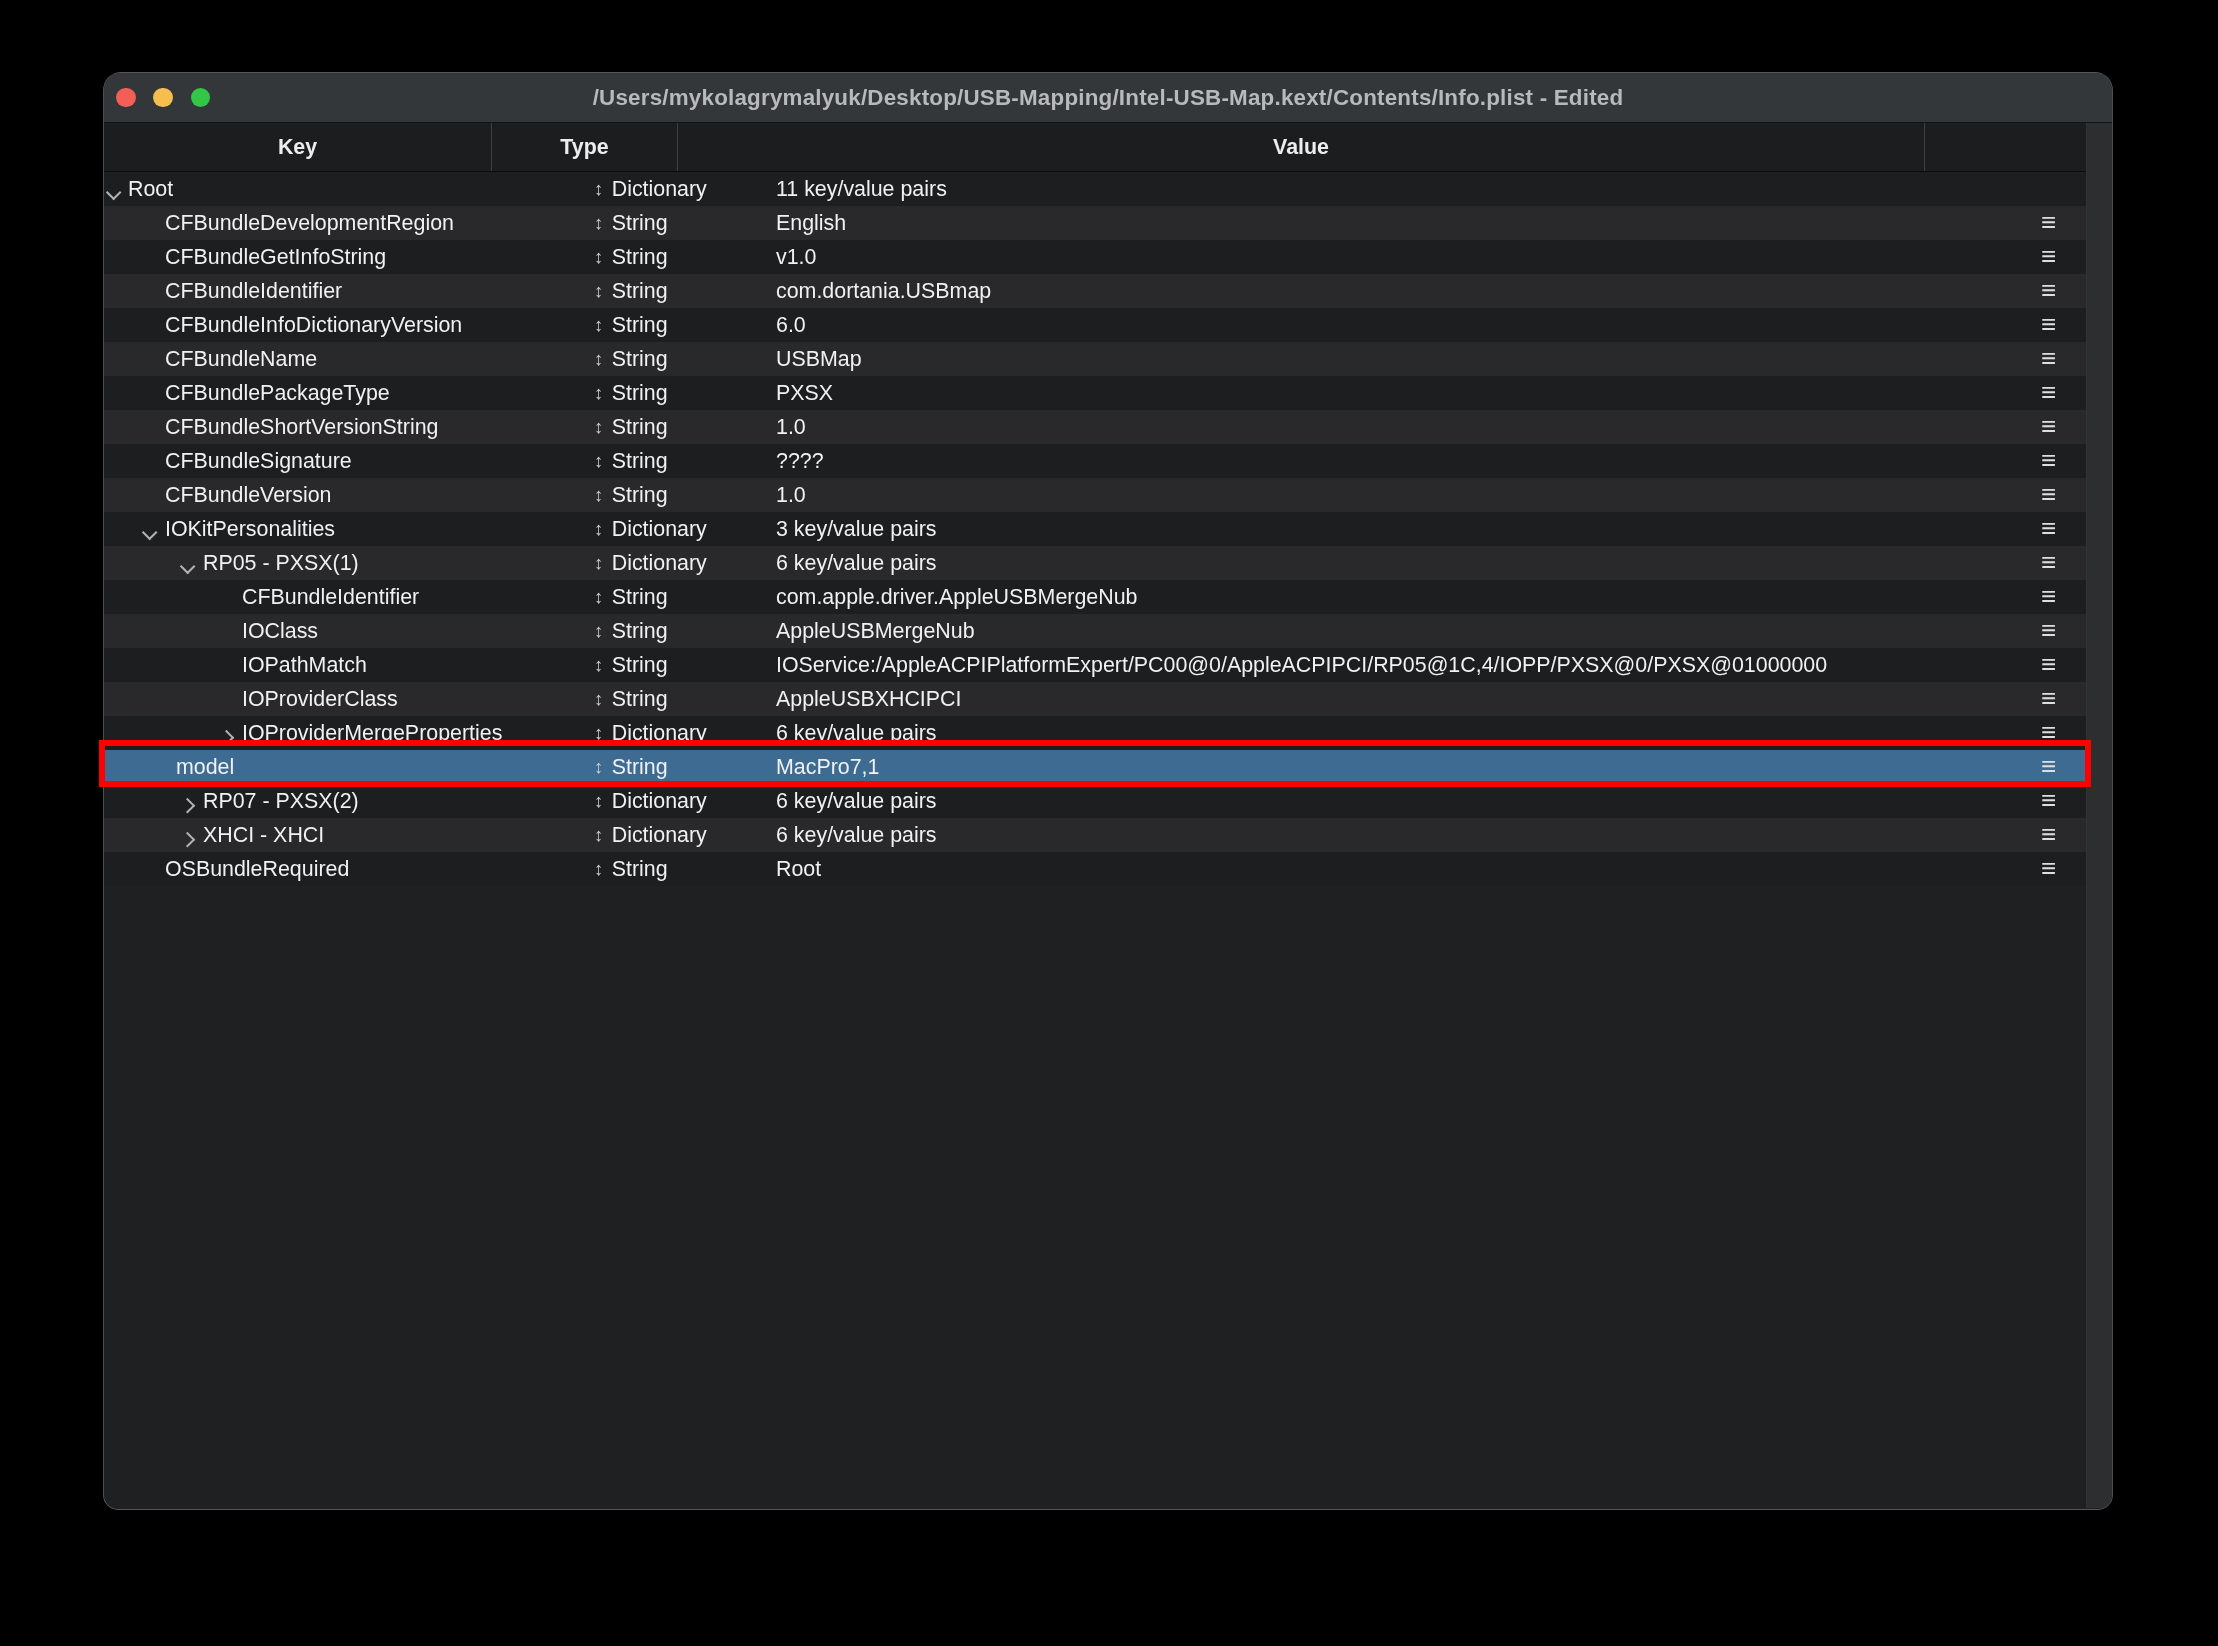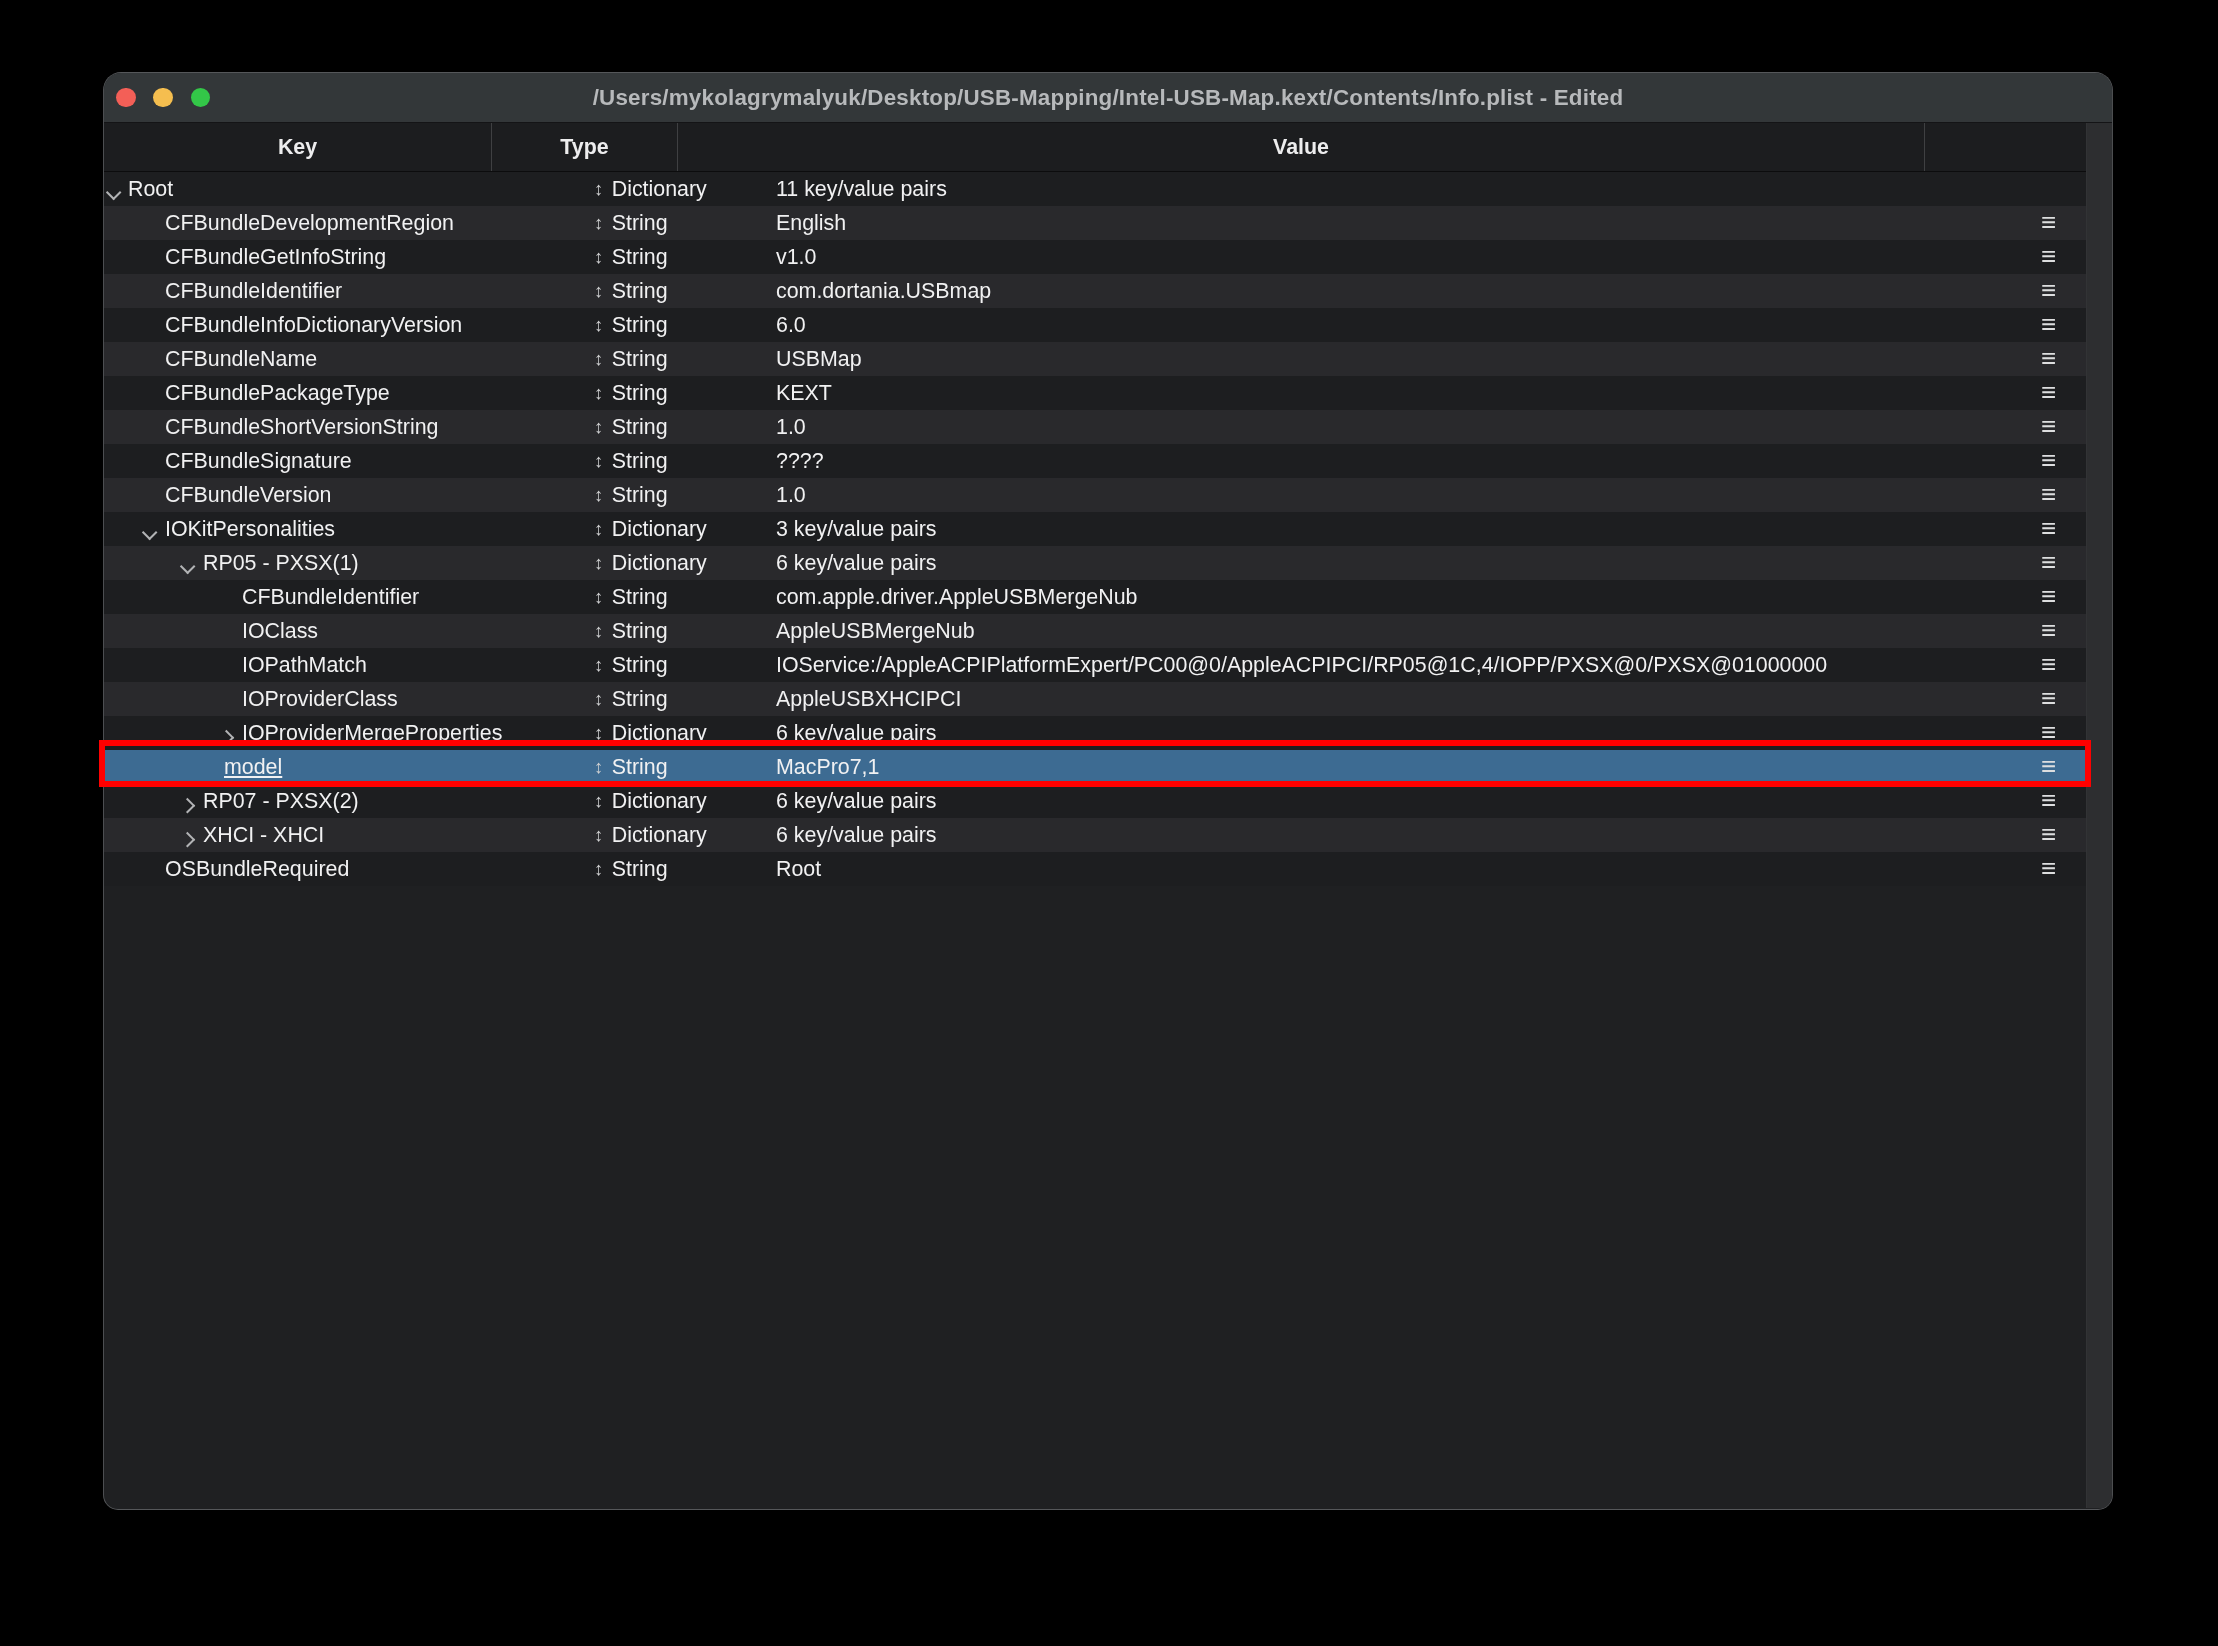--- a/index.html
+++ b/index.html
@@ -128,21 +128,21 @@
           </div>
           <div class="c-val">USBMap</div>
           <div class="c-menu"><span class="menu-glyph">≡</span></div>
         </div>
         <div class="row">
           <div class="c-key"><span class="ktext" style="margin-left: 61px;">CFBundlePackageType</span></div>
           <div class="c-type">
             <span class="updown">↕</span>
             <span>String</span>
           </div>
-          <div class="c-val">KEXT</div>
+          <div class="c-val">PXSX</div>
           <div class="c-menu"><span class="menu-glyph">≡</span></div>
         </div>
         <div class="row alt">
           <div class="c-key"><span class="ktext" style="margin-left: 61px;">CFBundleShortVersionString</span></div>
           <div class="c-type">
             <span class="updown">↕</span>
             <span>String</span>
           </div>
           <div class="c-val">1.0</div>
           <div class="c-menu"><span class="menu-glyph">≡</span></div>
@@ -222,21 +222,21 @@
         <div class="row">
           <div class="c-key"><span class="chev closed" style="left: 117px;"></span><span class="ktext" style="margin-left: 138px;">IOProviderMergeProperties</span></div>
           <div class="c-type">
             <span class="updown">↕</span>
             <span>Dictionary</span>
           </div>
           <div class="c-val">6 key/value pairs</div>
           <div class="c-menu"><span class="menu-glyph">≡</span></div>
         </div>
         <div class="row sel" style="background: rgb(61, 107, 146);">
-          <div class="c-key"><span class="ktext" style="margin-left: 120px; text-decoration: underline;">model</span></div>
+          <div class="c-key"><span class="ktext" style="margin-left: 72px;">model</span></div>
           <div class="c-type">
             <span class="updown">↕</span>
             <span>String</span>
           </div>
           <div class="c-val">MacPro7,1</div>
           <div class="c-menu"><span class="menu-glyph">≡</span></div>
         </div>
         <div class="row">
           <div class="c-key"><span class="chev closed" style="left: 78px;"></span><span class="ktext" style="margin-left: 99px;">RP07 - PXSX(2)</span></div>
           <div class="c-type">

